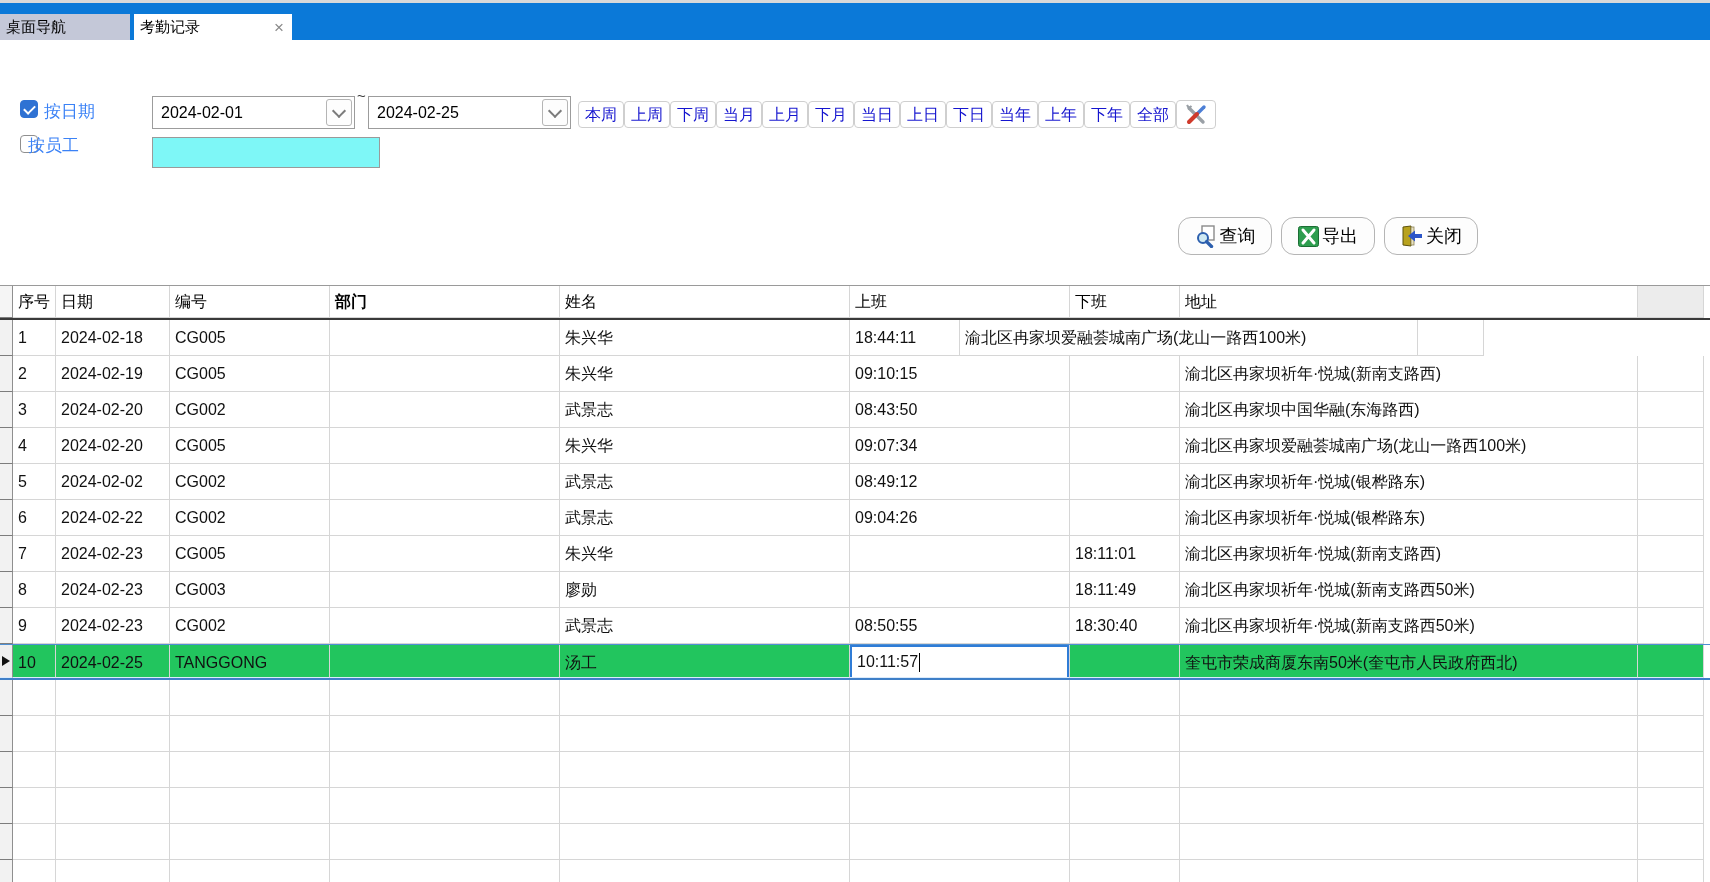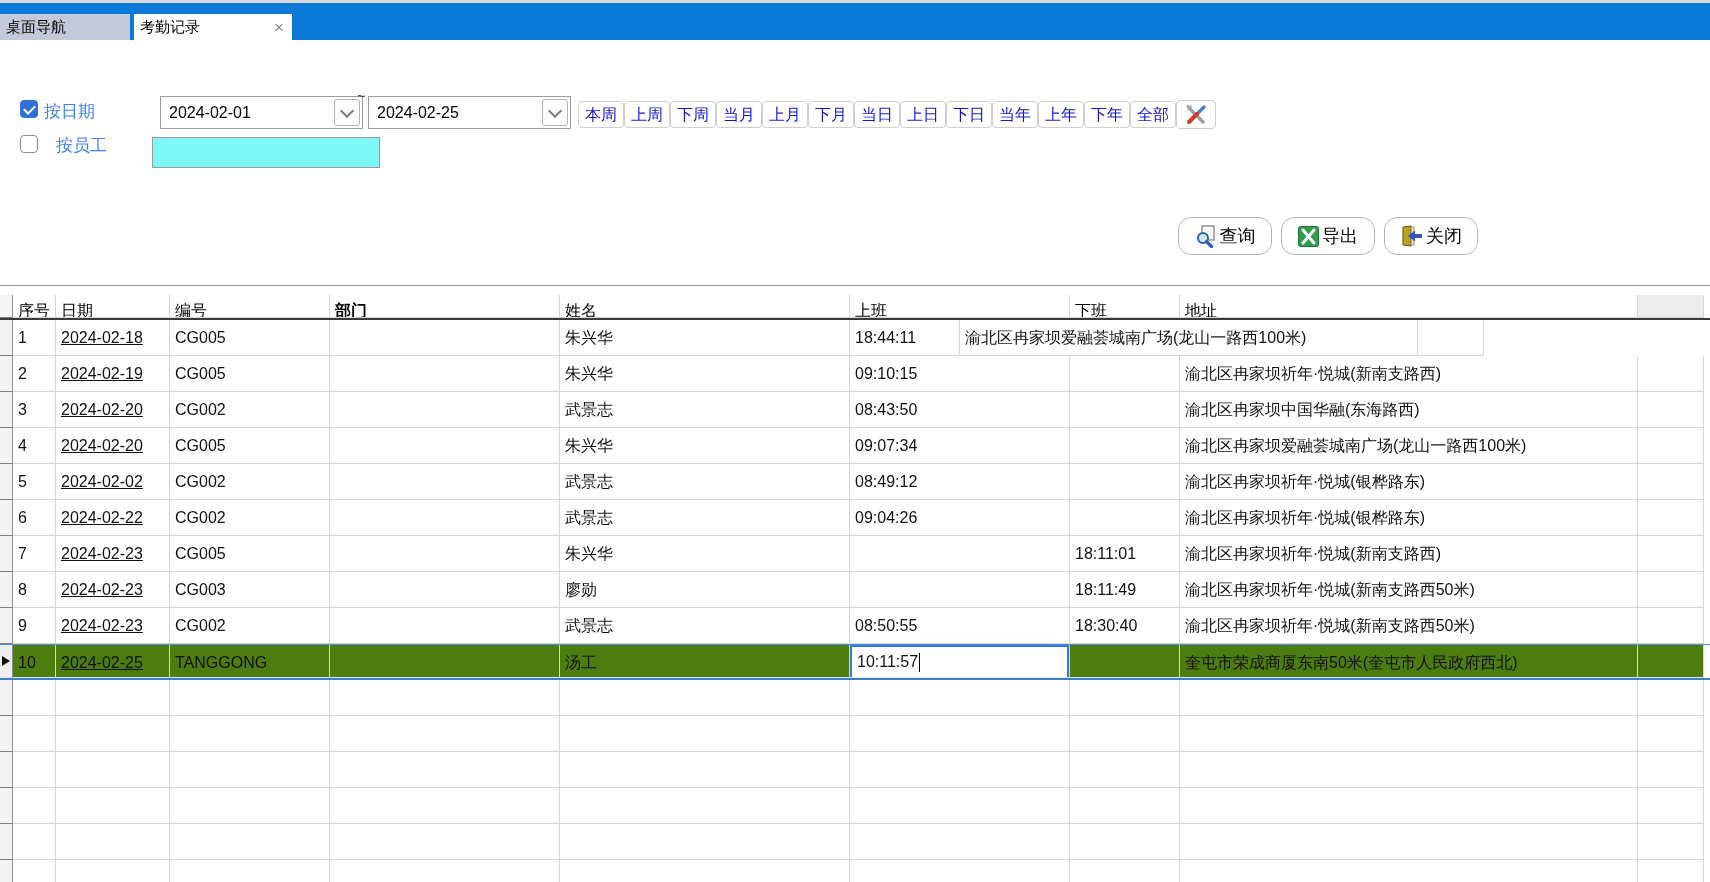--- a/index.html
+++ b/index.html
@@ -30,37 +30,37 @@
   .quick-links{position:absolute;left:578px;top:100px;display:flex;align-items:center;}
   .qlink{font-size:16px;color:#1515cf;background:#fff;border:1px solid #cfcfcf;border-radius:4px;padding:2px 6px;line-height:21px;white-space:nowrap;cursor:pointer;}
   .tools-btn{width:40px;height:29px;box-sizing:border-box;border:1px solid #cfcfcf;border-radius:4px;background:#fff;display:flex;align-items:center;justify-content:center;cursor:pointer;}
   .employee-input{position:absolute;left:152px;top:137px;width:228px;height:31px;box-sizing:border-box;background:#7ef7f7;border:1px solid #9a9a9a;font-size:16px;padding:0 5px;outline:none;}
   
   .actions{position:absolute;left:1178px;top:217px;display:flex;gap:9px;}
   .act-btn{height:38px;min-width:94px;box-sizing:border-box;background:#fdfdfd;border:1px solid #b5b5b5;border-radius:13px;display:flex;align-items:center;justify-content:center;gap:3px;font-size:18px;color:#000;padding:0 8px;cursor:pointer;}
   
   .grid{position:absolute;top:285px;left:0;width:1710px;height:597px;overflow:hidden;border-top:1px solid #9a9a9a;}
   .grid-header{display:flex;height:34px;box-sizing:border-box;border-bottom:2px solid #3a3a3a;background:#fff;}
-  .grid-header .cell{line-height:32px;font-size:16px;color:#000;margin-top:9px;}
+  .grid-header .cell{line-height:32px;font-size:16px;color:#000;}
   .row{display:flex;height:36px;box-sizing:border-box;background:#fff;}
   .cell{box-sizing:border-box;border-right:1px solid #d6d6d6;border-bottom:1px solid #d6d6d6;font-size:16px;color:#111;padding:0 0 0 5px;line-height:35px;white-space:nowrap;overflow:hidden;position:relative;}
   .c-gutter{width:13px;padding:0;background:#f2f2f2;border-right:1px solid #8f8f8f;border-bottom:1px solid #7d7d7d;display:flex;align-items:center;justify-content:center;}
   .grid-header .c-gutter{background:#f5f5f5;}
   .c-no{width:43px;}
-  .c-date{width:114px;text-decoration:underline;}
+  .c-date{width:114px;}
   .c-code{width:160px;}
   .c-dept{width:230px;font-weight:bold;}
   .c-name{width:290px;}
   .c-in{width:220px;}
   .c-out{width:110px;}
   .c-addr{width:458px;}
   .c-extra{width:66px;}
   .grid-header .c-extra{background:#ececec;}
   .row.selected{border-top:1px solid #4f8fd3;border-bottom:2px solid #3f7fc8;}
-  .row.selected .cell{background:#4d7c0f;border-bottom-color:#dcebfb;}
+  .row.selected .cell{background:#22c55e;border-bottom-color:#dcebfb;}
   .row.selected .c-gutter{background:#eeeeee;}
   .marker{width:0;height:0;border-left:8px solid #111;border-top:5px solid transparent;border-bottom:5px solid transparent;}
   .cell-editor{position:absolute;left:0;top:0;width:100%;height:34px;box-sizing:border-box;border:2px solid #2f7cd6;background:#fff;display:flex;align-items:center;padding-left:5px;font-size:16px;line-height:normal;}
   .caret{display:inline-block;width:1px;height:19px;background:#000;margin-left:1px;}
   .icon-svg{display:block;}
 </style>
 </head>
 <body>
 
 <div class="top-strip"></div>
@@ -73,21 +73,21 @@
     <span>考勤记录</span>
     <span class="tab-close">×</span>
   </div>
 </div>
 
 <div class="checkbox checked" style="left:20px;top:100px;">
   <div class="checkmark"></div>
 </div>
 <div class="filter-label" style="left:44px;top:100px;">按日期</div>
 
-<div class="combo" style="left:160px;top:96px;">
+<div class="combo" style="left:152px;top:96px;">
   <span class="combo-text">2024-02-01</span>
   <span class="combo-arrow">
       <span class="chev"></span>
     </span>
 </div>
 <div class="tilde" style="left:357px;top:87px;">~</div>
 <div class="combo" style="left:368px;top:96px;">
   <span class="combo-text">2024-02-25</span>
   <span class="combo-arrow">
       <span class="chev"></span>
@@ -112,21 +112,21 @@
     <svg class="icon-svg" width="24" height="22" viewBox="0 0 24 22">
       <line x1="5" y1="4" x2="19" y2="18" stroke="#9aa0a6" stroke-width="3.4" stroke-linecap="round"></line>
       <path d="M3 1 L5 4 L7.5 2" fill="none" stroke="#9aa0a6" stroke-width="2.2"></path>
       <line x1="20" y1="3" x2="13" y2="10" stroke="#4c7fd6" stroke-width="3.4" stroke-linecap="round"></line>
       <line x1="13" y1="10" x2="5" y2="18" stroke="#d03a2b" stroke-width="4" stroke-linecap="round"></line>
     </svg>
   </span>
 </div>
 
 <div class="checkbox unchecked" style="left:20px;top:135px;"></div>
-<div class="filter-label" style="left:56px;top:134px;">按员工</div>
+<div class="filter-label" style="left:28px;top:134px;">按员工</div>
 <input class="employee-input" type="text" value="" style="">
 
 <div class="actions">
   <div class="act-btn">
     <svg class="icon-svg" width="22" height="23" viewBox="0 0 22 23">
       <rect x="7" y="1" width="12" height="14" fill="#ffffff" stroke="#8a8a8a" stroke-width="1.4"></rect>
       <circle cx="8" cy="13" r="5" fill="#cfe9f3" stroke="#2c5fae" stroke-width="2"></circle>
       <line x1="11.6" y1="16.6" x2="16.5" y2="21.5" stroke="#2c5fae" stroke-width="3.4" stroke-linecap="round"></line>
     </svg>
     <span>查询</span>

